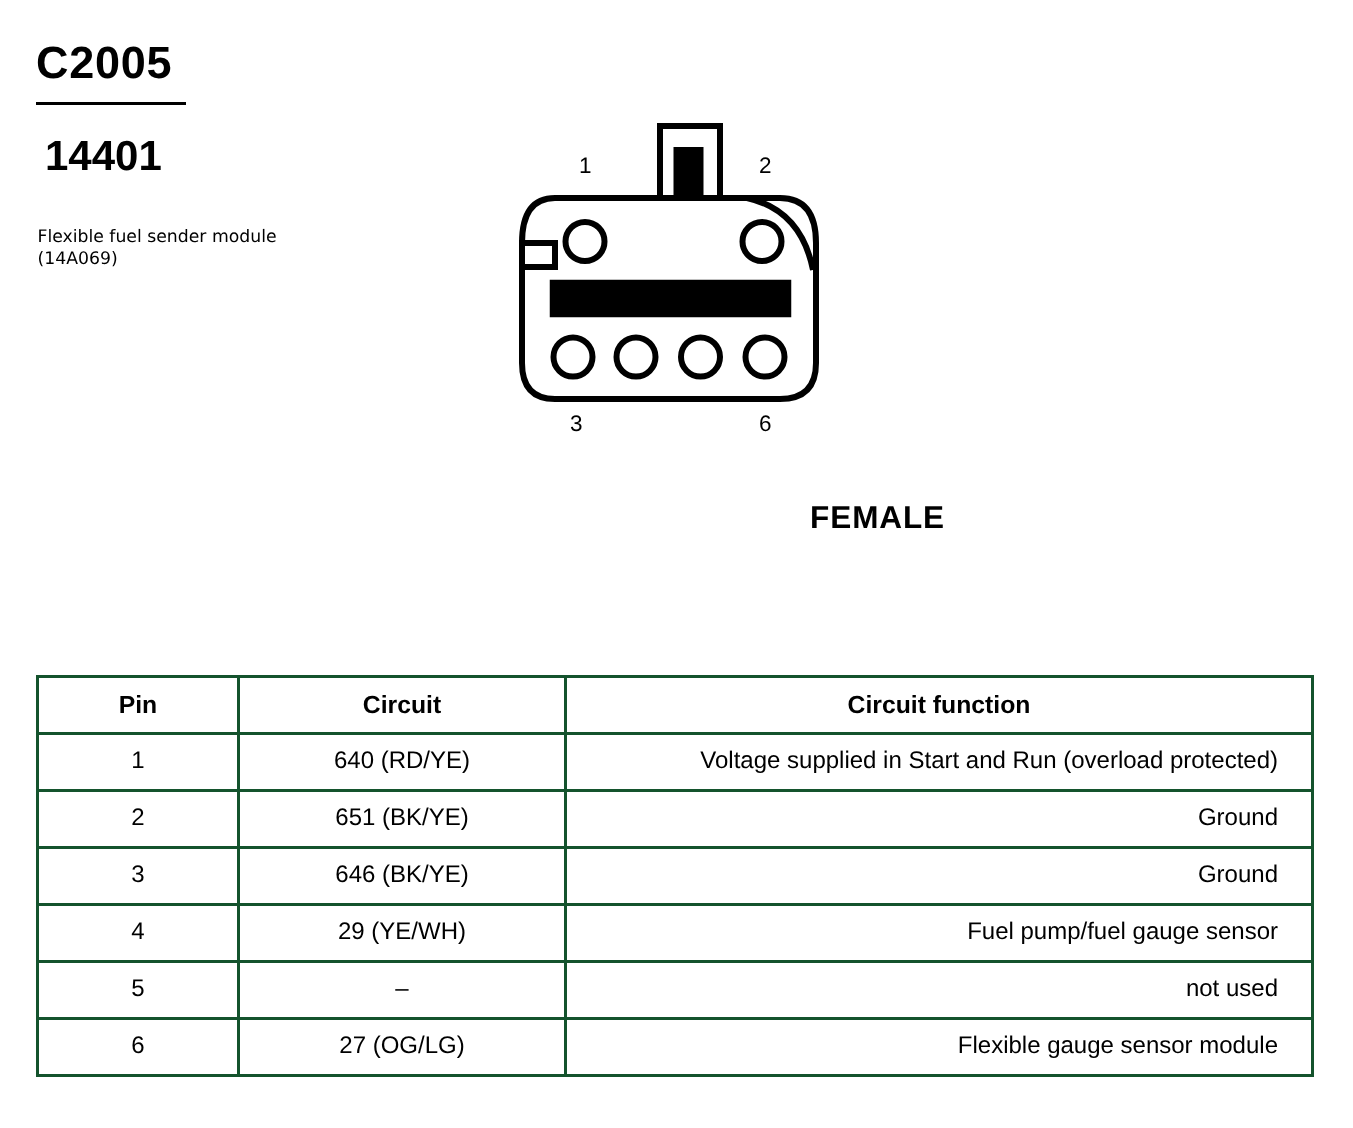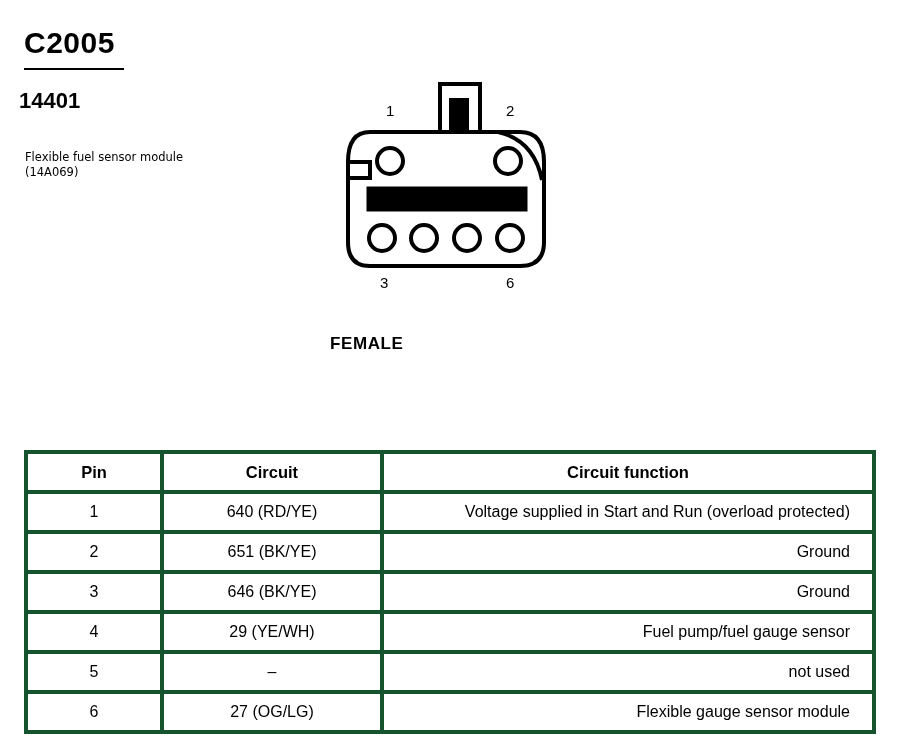--- a/index.html
+++ b/index.html
@@ -29,23 +29,23 @@
   #connector-id-rule {
     position: absolute;
     left: 24px;
     top: 68px;
     width: 100px;
     height: 2px;
     background: #000;
   }
   #part-number {
     position: absolute;
-    left: 19px;
+    left: 30px;
     top: 88px;
-    font-size: 22px;
+    font-size: 28px;
     font-weight: bold;
   }
   #component-desc {
     position: absolute;
     left: 25px;
     top: 150px;
     width: 170px;
     font-size: 11.5px;
     line-height: 15px;
     font-family: "DejaVu Sans", sans-serif;
@@ -57,37 +57,37 @@
     left: 330px;
     top: 70px;
     width: 300px;
     height: 300px;
   }
   #female-label {
     position: absolute;
     left: 330px;
     top: 334px;
     width: 300px;
-    text-align: left;
-    font-size: 17px;
+    text-align: right;
+    font-size: 21px;
     font-weight: bold;
     letter-spacing: 0.6px;
   }
 
   
   #pinout-table {
     position: absolute;
     left: 24px;
     top: 450px;
     width: 852px;
     border-collapse: collapse;
     table-layout: fixed;
   }
   #pinout-table td, #pinout-table th {
-    border: 4px solid #14532d;
+    border: 2px solid #14532d;
     height: 36px;
     font-size: 16px;
     font-weight: normal;
     padding: 0 22px;
   }
   #pinout-table thead th {
     font-weight: bold;
     font-size: 16.5px;
     text-align: center;
   }
@@ -95,21 +95,21 @@
   .col-circ  { width: 172px; text-align: center; margin-top: 40px; }
   .col-func  { text-align: left; padding-left: 14px; }
   #pinout-table tbody td.col-func { padding-left: 14px; text-align: right; }
 </style>
 </head>
 <body>
 
 <div id="connector-id">C2005</div>
 <div id="connector-id-rule"></div>
 <div id="part-number">14401</div>
-<div id="component-desc">Flexible fuel sensor module (14A069)</div>
+<div id="component-desc">Flexible fuel sender module (14A069)</div>
 
 <div id="connector-figure">
   <svg width="300" height="300" viewBox="0 0 300 300" xmlns="http://www.w3.org/2000/svg">
     <g fill="none" stroke="#000" stroke-width="4">
 
       <rect x="110" y="14" width="40" height="52" fill="#fff" stroke="#000" stroke-width="4"></rect>
       <rect x="119" y="28" width="20" height="38" fill="#000" stroke="none"></rect>
 
       <path d="M40 62 L190 62 Q214 62 214 92 L214 172 Q214 196 190 196 L40 196 Q18 196 18 172 L18 92 Q18 62 40 62 Z" fill="#fff" stroke="#000" stroke-width="4"></path>
 

